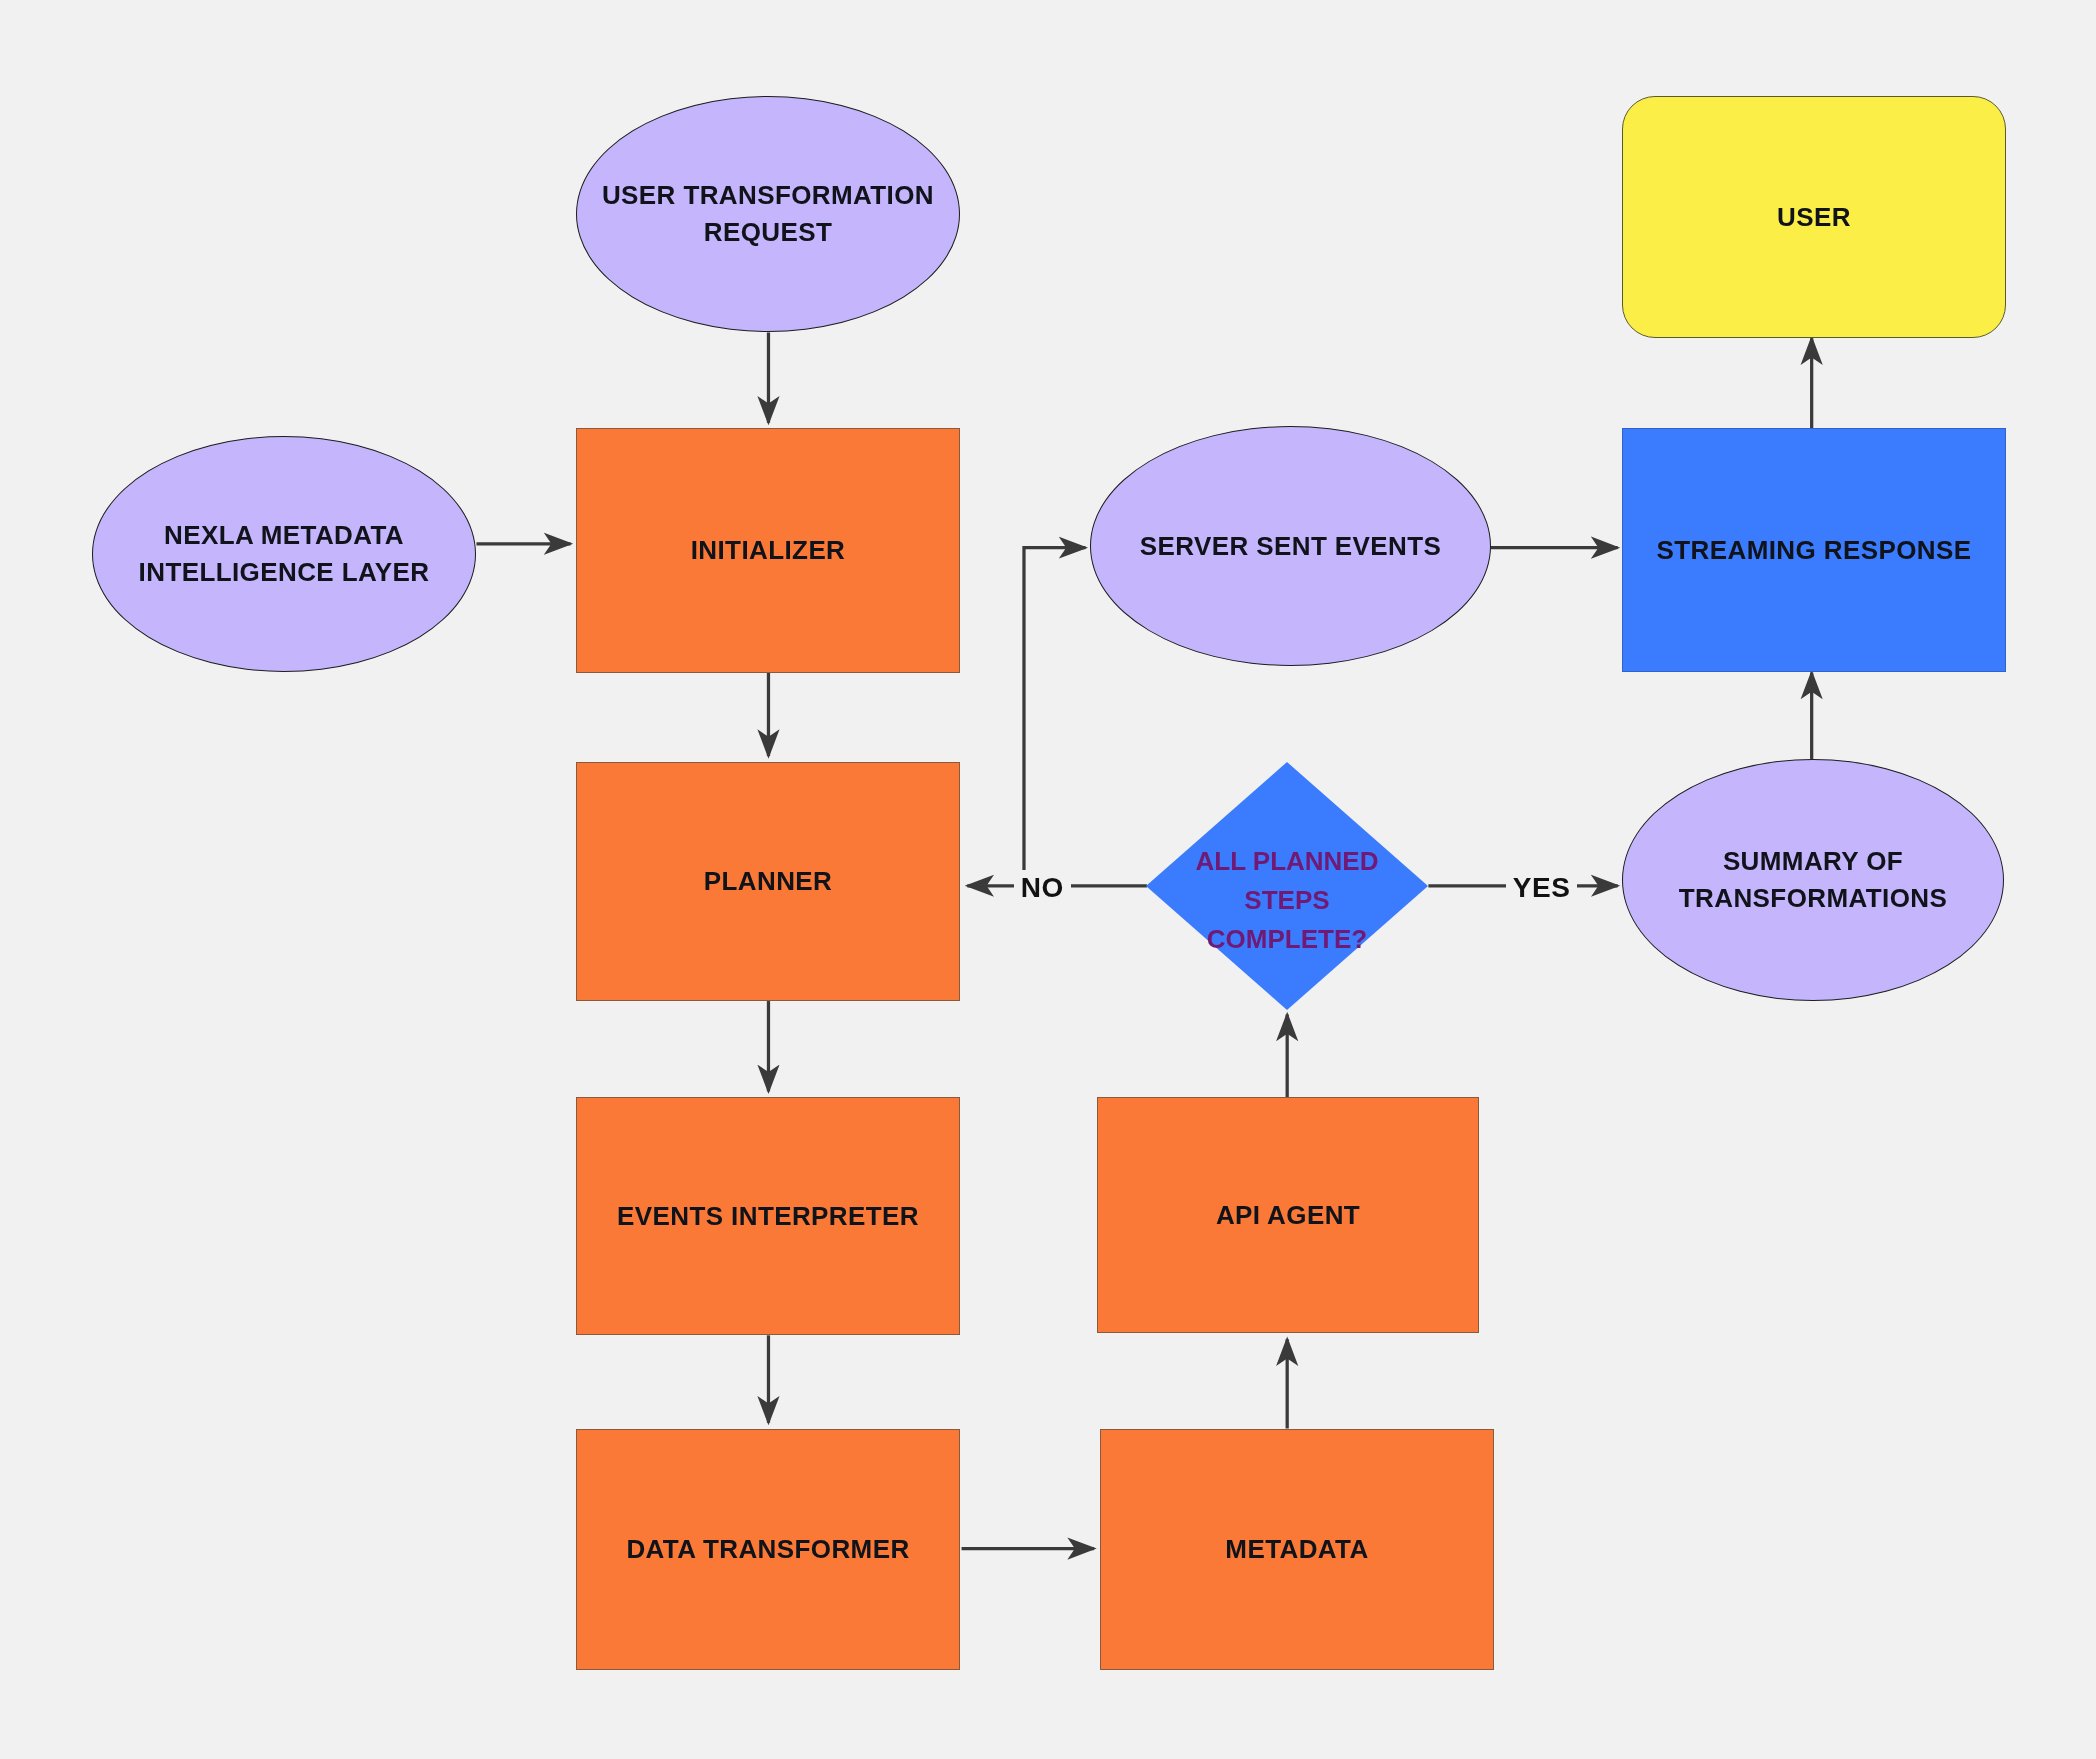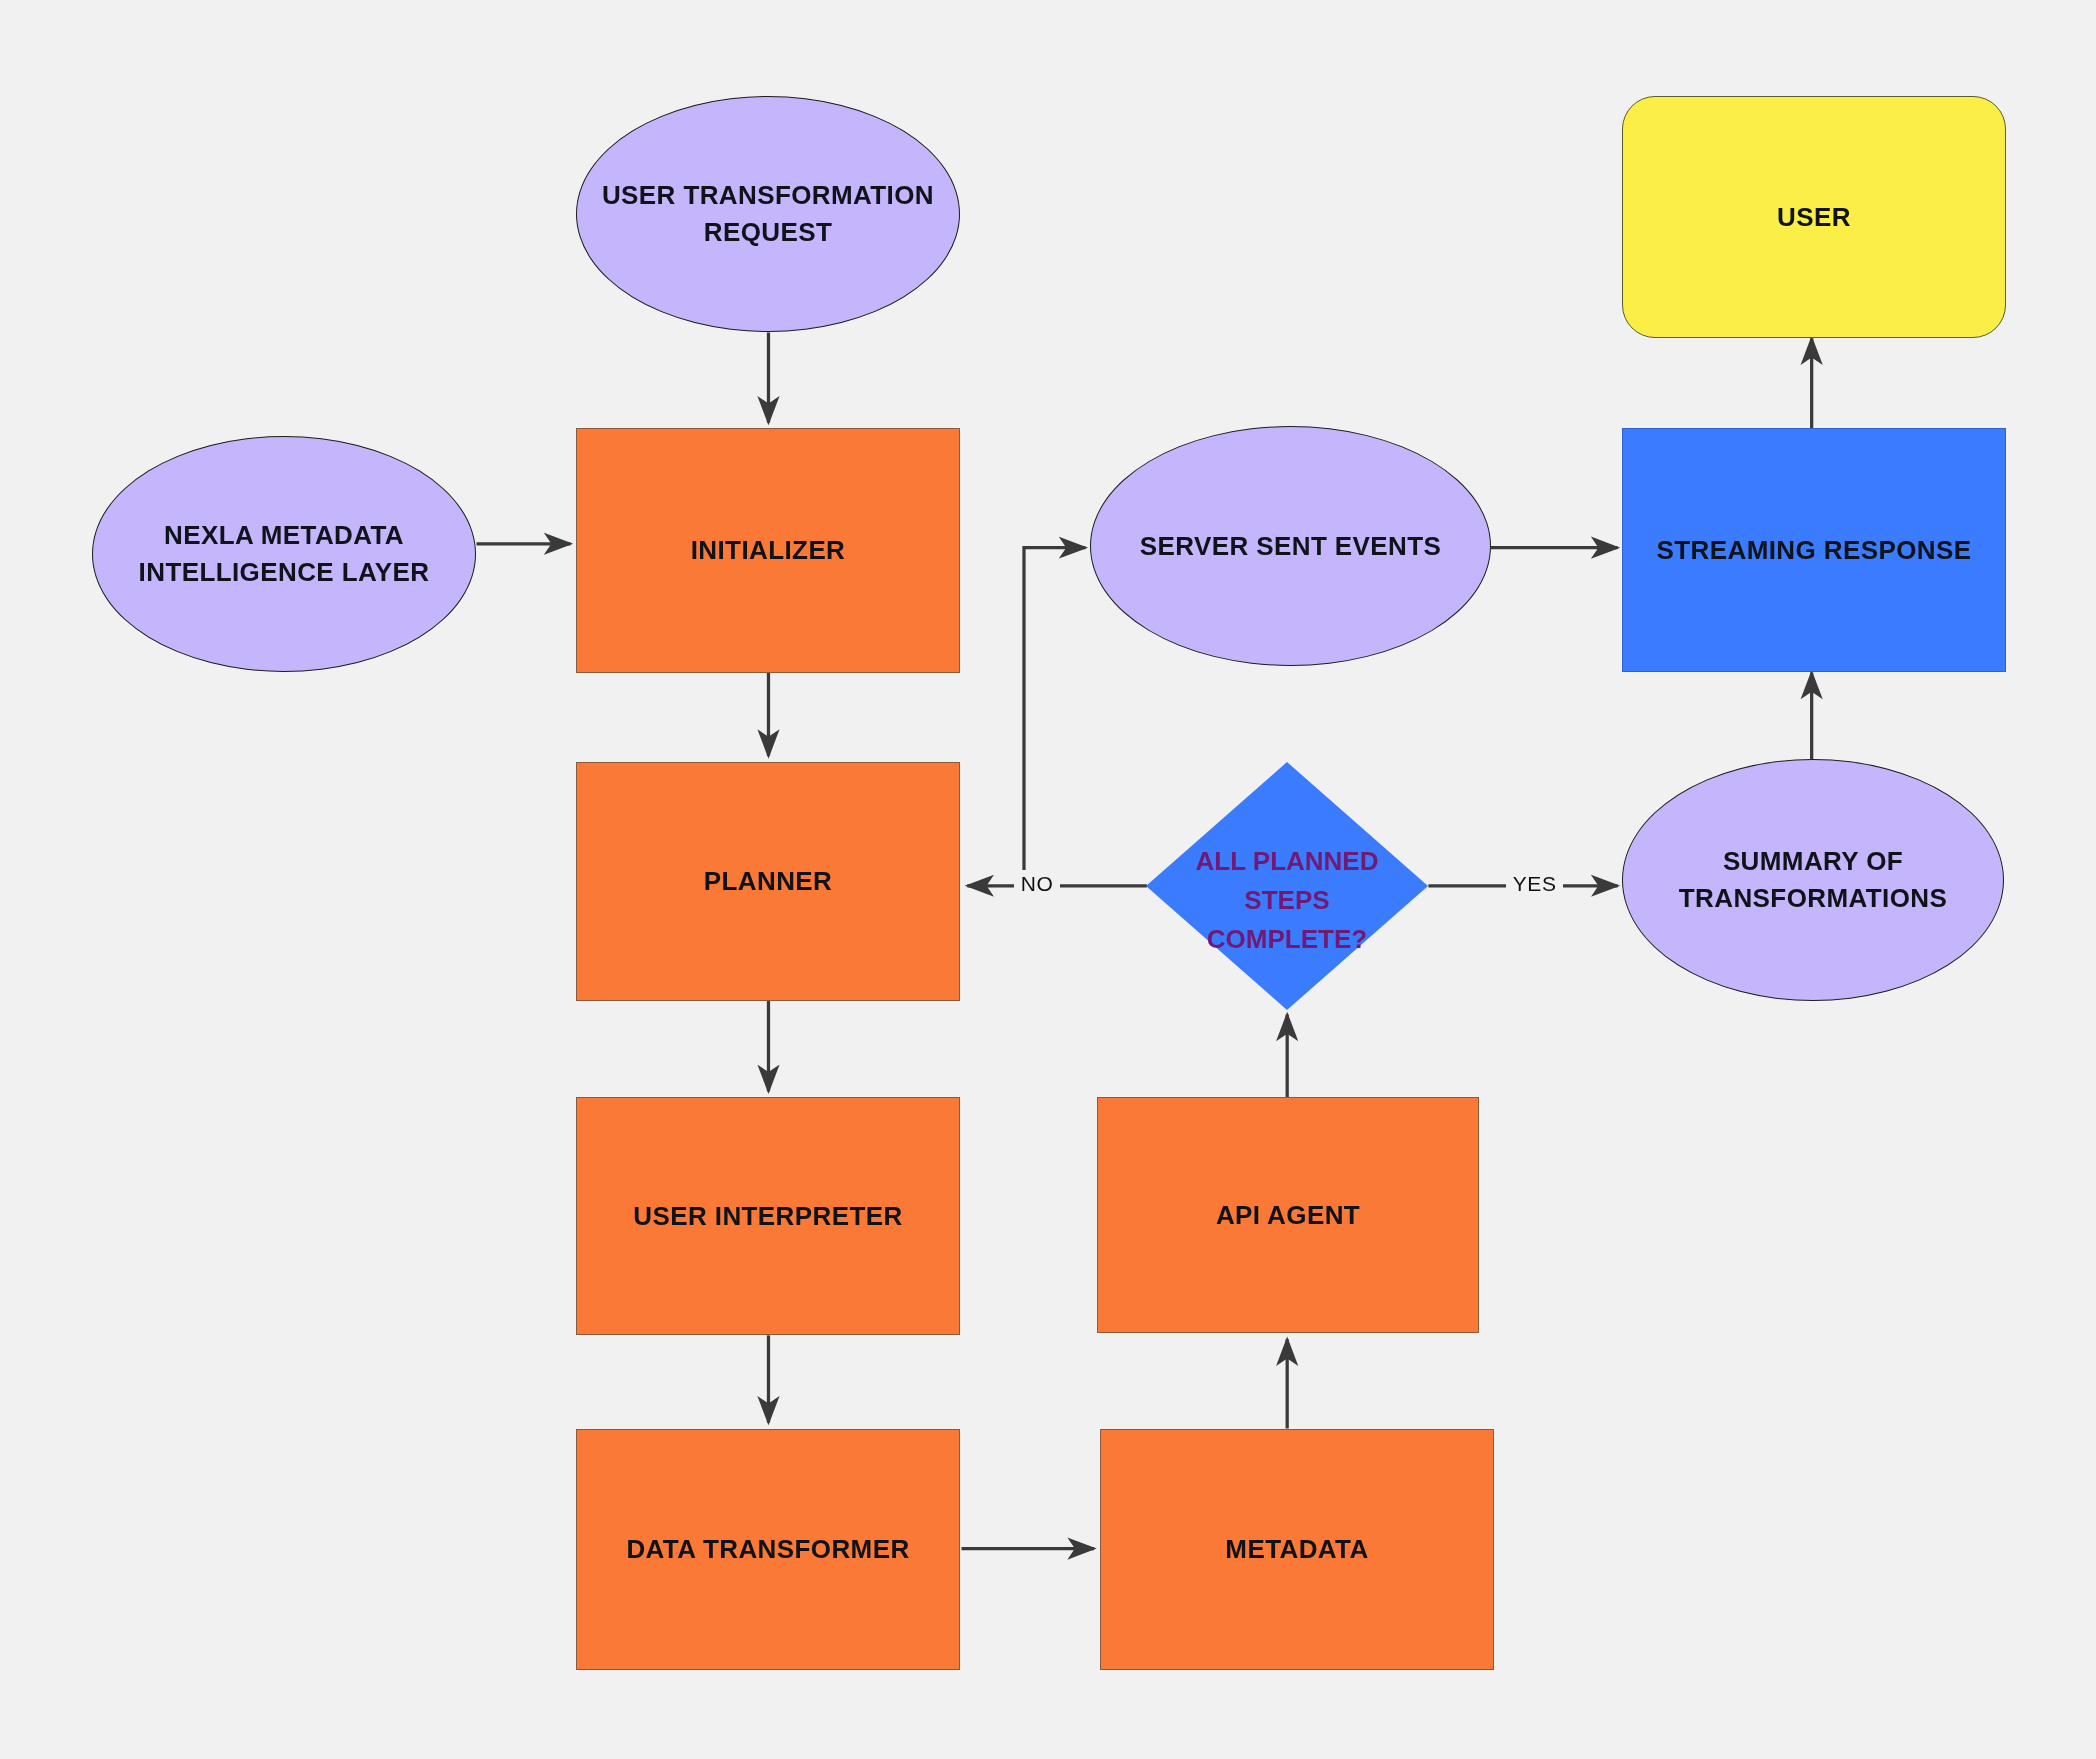--- a/index.html
+++ b/index.html
@@ -76,22 +76,22 @@
     justify-content: center;
     text-align: center;
     color: #701a75;
     font-weight: bold;
     font-size: 26px;
     line-height: 1.5;
   }
   .edge-label {
     position: absolute;
     color: #121212;
-    font-weight: normal;
-    font-size: 21px;
+    font-weight: bold;
+    font-size: 28px;
     letter-spacing: 0.6px;
     background: #f1f1f1;
     padding: 1.9px 6.7px;
     white-space: nowrap;
   }
 </style>
 </head>
 <body>
 
 <div id="canvas">
@@ -144,21 +144,21 @@
 
   <div class="node rect" style="left:576px; top:428px; width:384px; height:245px;">
     <span>INITIALIZER</span>
   </div>
 
   <div class="node rect" style="left:576px; top:762px; width:384px; height:239px;">
     <span>PLANNER</span>
   </div>
 
   <div class="node rect" style="left:576px; top:1097px; width:384px; height:238px;">
-    <span>USER INTERPRETER</span>
+    <span>EVENTS INTERPRETER</span>
   </div>
 
   <div class="node rect" style="left:576px; top:1429px; width:384px; height:241px;">
     <span>DATA TRANSFORMER</span>
   </div>
 
   <div class="node rect" style="left:1100px; top:1429px; width:394px; height:241px;">
     <span>METADATA</span>
   </div>
 

